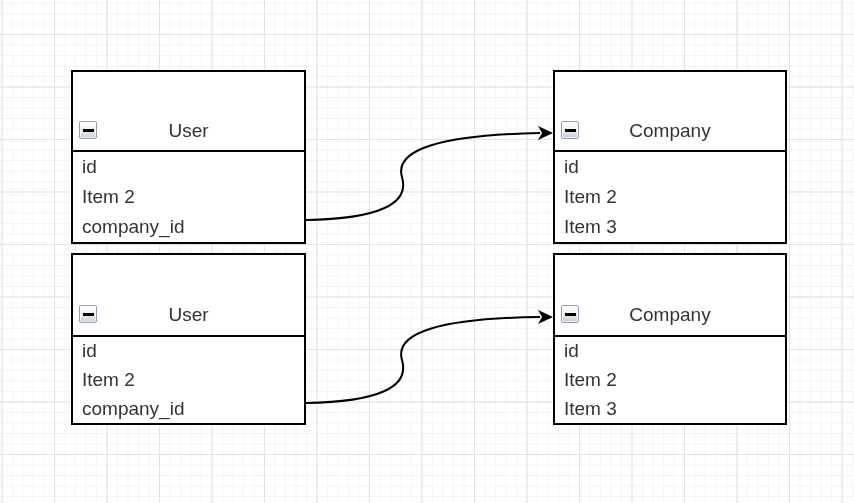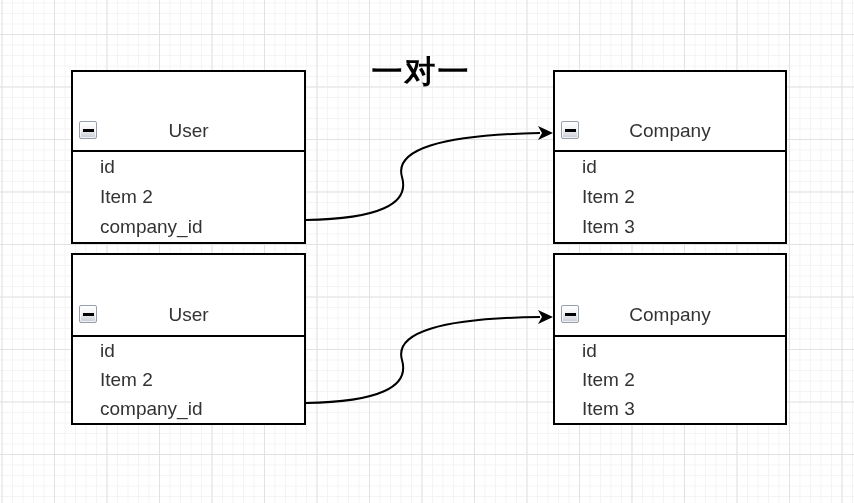--- a/index.html
+++ b/index.html
@@ -86,40 +86,39 @@
   }
   .table-body {
     flex: 1;
     display: flex;
     flex-direction: column;
   }
   .table-row {
     flex: 1;
     display: flex;
     align-items: center;
-    padding-left: 27px;
+    padding-left: 9px;
     font-size: 19px;
     color: #333333;
   }
   .connections-layer {
     position: absolute;
     left: 0;
     top: 0;
     width: 854px;
     height: 503px;
     pointer-events: none;
   }
   .connections-layer path, .connections-layer polygon { pointer-events: stroke; }
 </style>
 </head>
 <body>
 
 <div class="canvas">
 
-  <div class="diagram-title">一对一</div>
 
   <div class="entity-table t-user-1">
     <div class="table-header">
       <span class="collapse-btn">
         <span class="minus-icon"></span>
       </span>
       <span class="table-title">User</span>
     </div>
     <div class="table-body">
       <div class="table-row">id</div>

